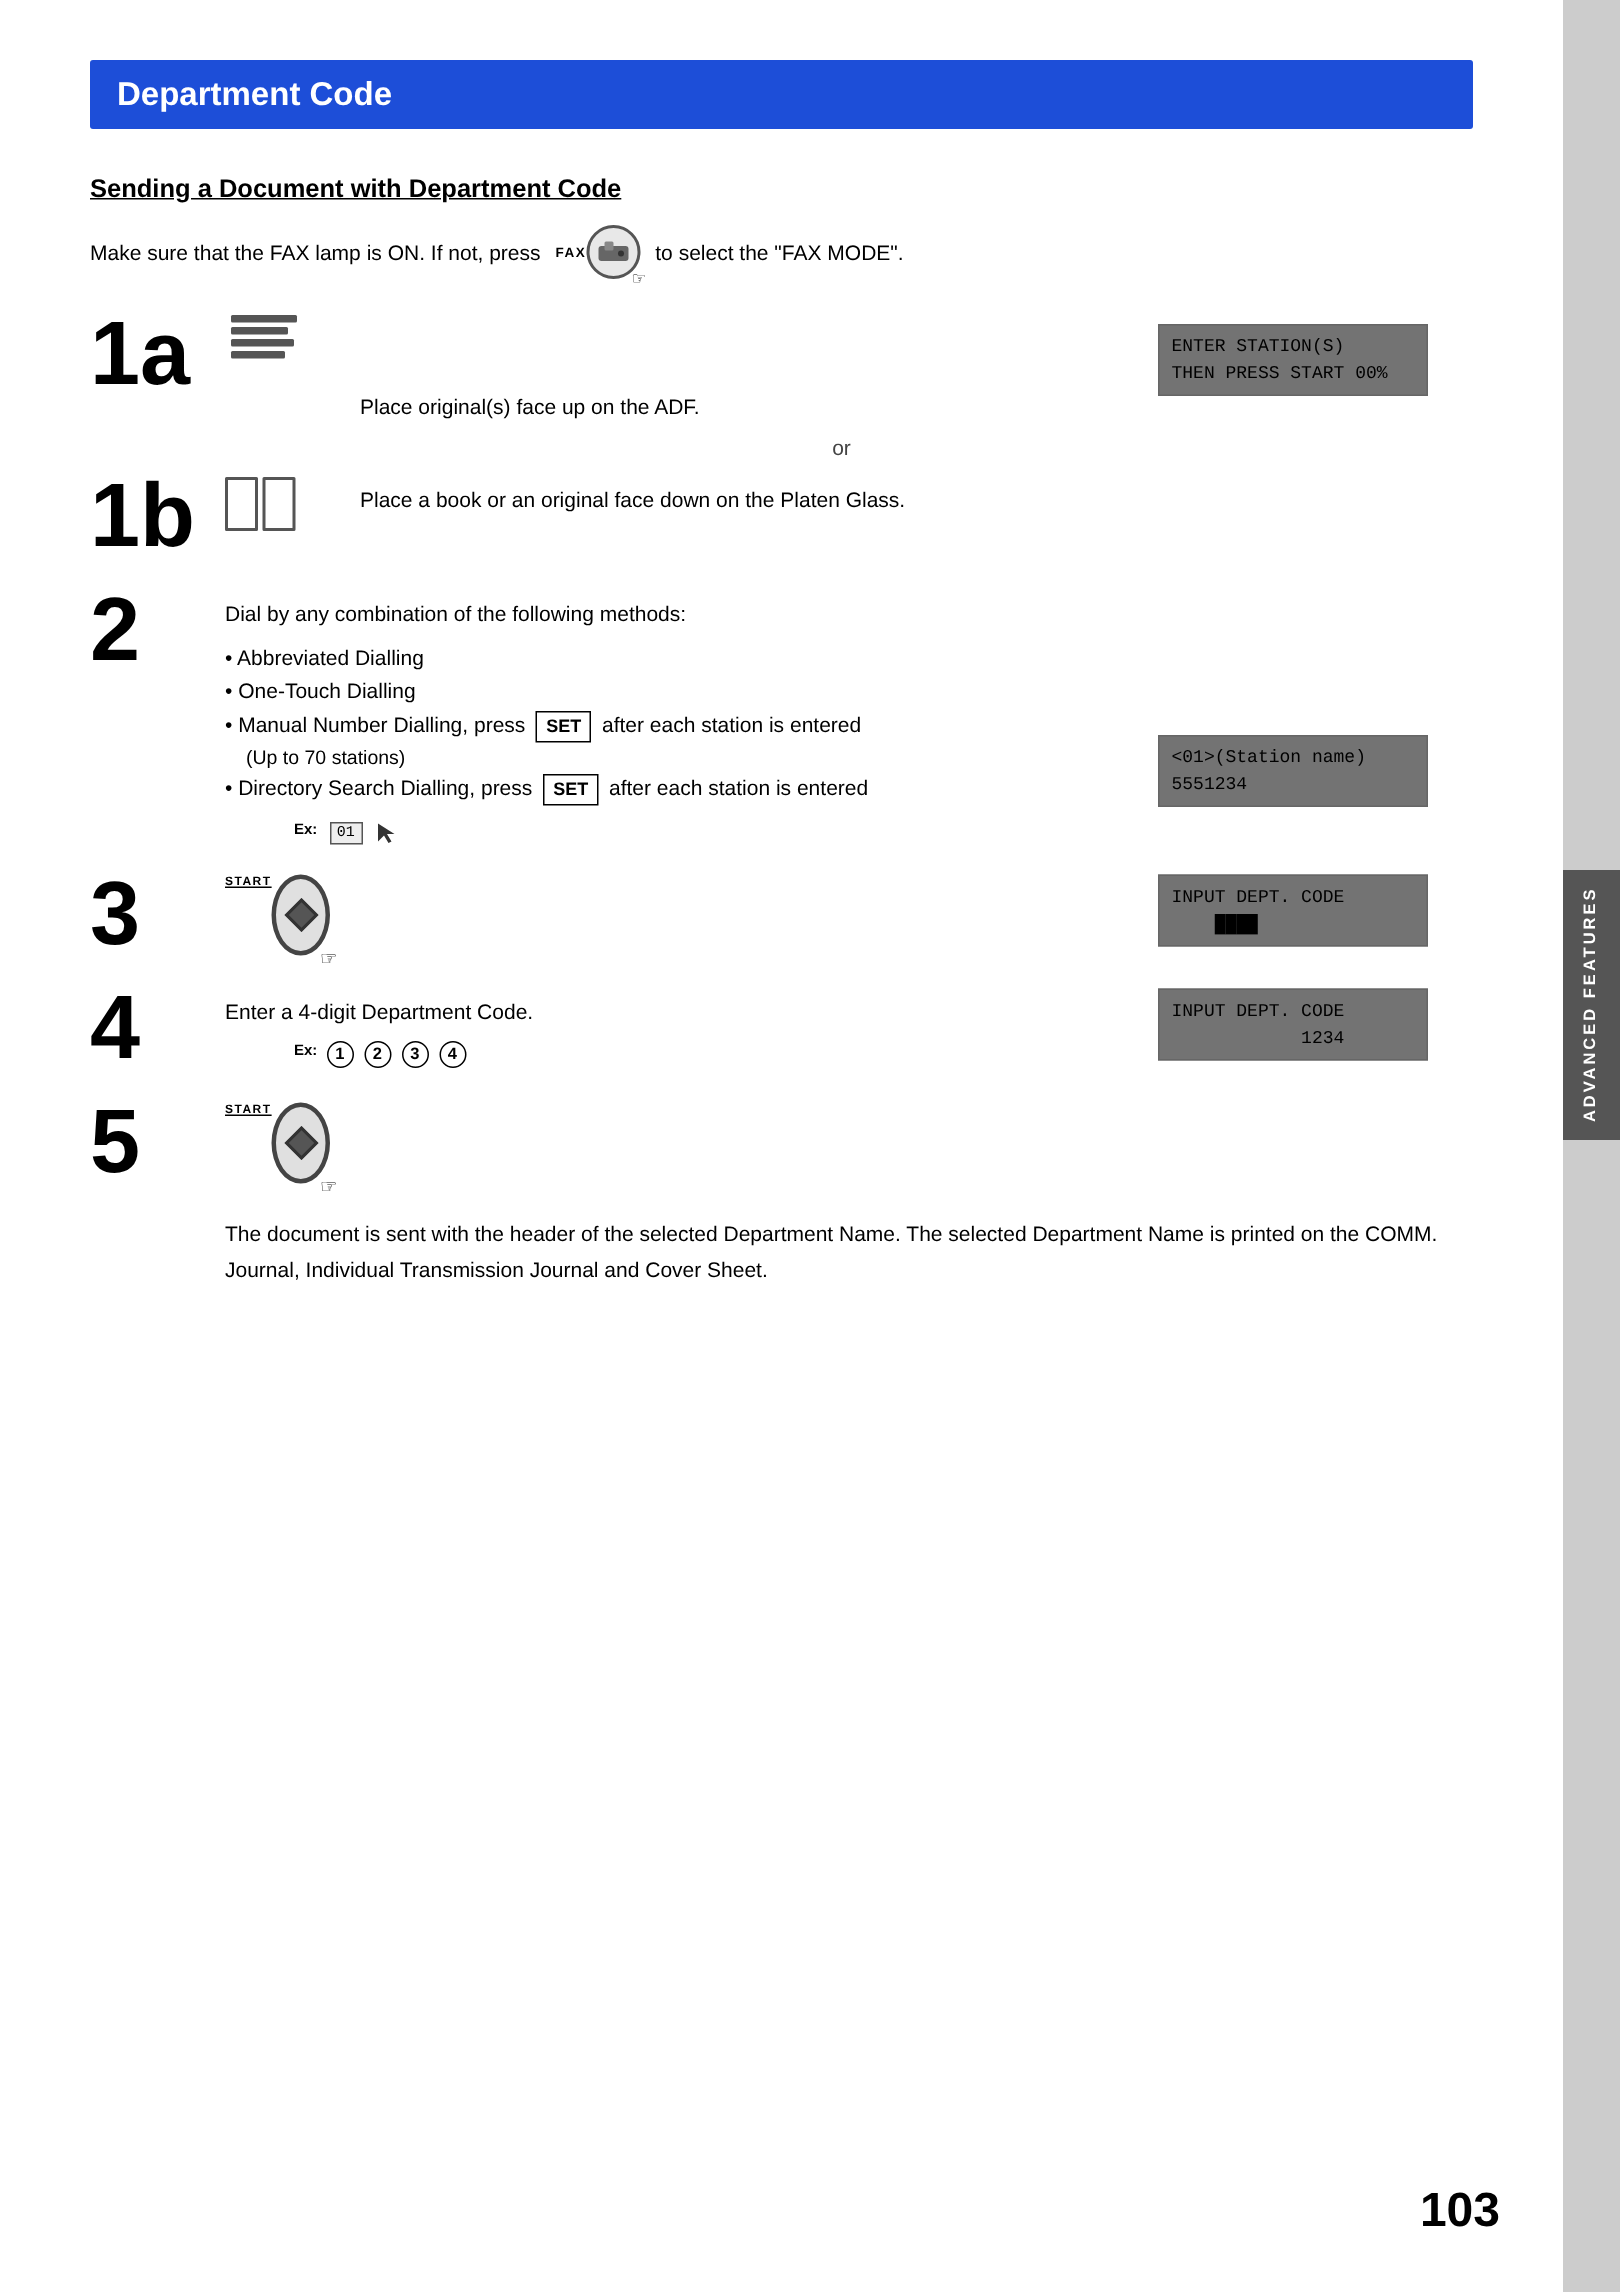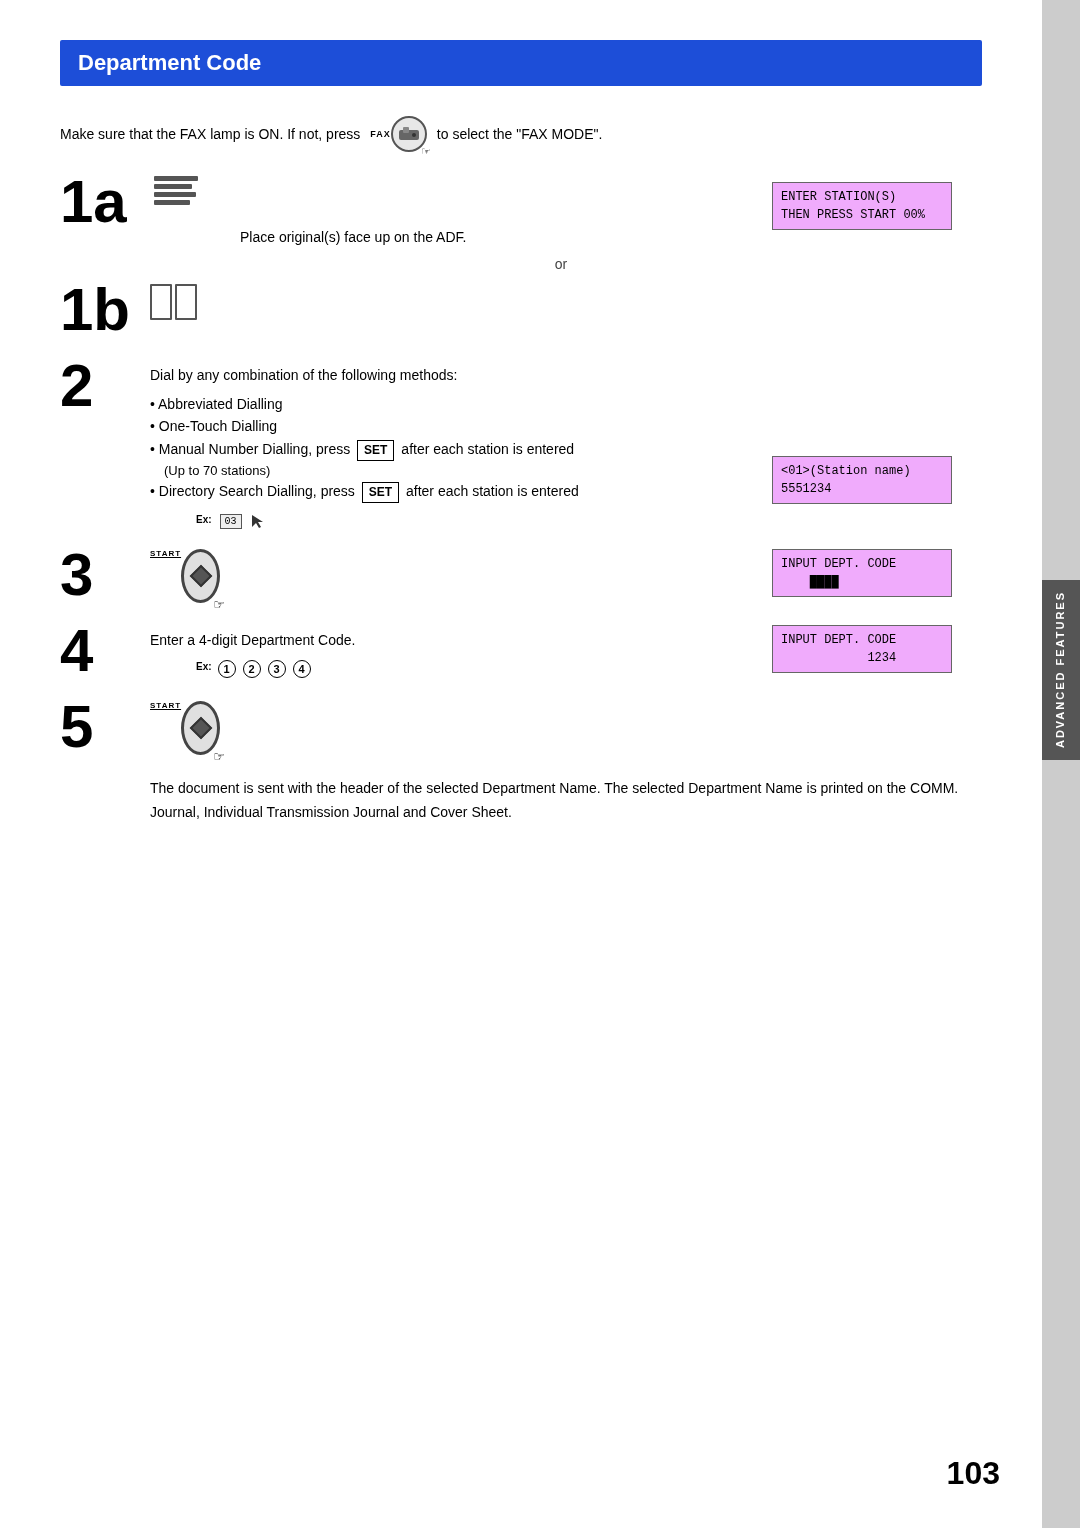--- a/index.html
+++ b/index.html
@@ -206,21 +206,21 @@
     }
     .start-hand {
       font-size: 13px;
       position: absolute;
       bottom: -12px;
       right: -8px;
     }
 
     
     .lcd-screen {
-      background: #f0abfc;
+      background: #737373;
       border: 1px solid #666;
       padding: 5px 8px;
       font-family: 'Courier New', monospace;
       font-size: 12px;
       line-height: 1.5;
       white-space: pre;
       display: inline-block;
       min-width: 180px;
     }
 
@@ -329,20 +329,21 @@
 
 <div class="sidebar-tab">
   <span class="sidebar-tab-text">ADVANCED
 FEATURES</span>
 </div>
 
 <div class="main-content">
 
   <div class="title-bar">Department Code</div>
 
+  <div class="section-heading">Sending a Document with Department Code</div>
 
   <div class="intro-text">
     <span>Make sure that the FAX lamp is ON.  If not, press</span>
     <span class="fax-button-icon">
       <span class="fax-label-small">FAX</span>
       <span class="fax-btn-circle">
         <svg width="22" height="18" viewBox="0 0 22 18">
           <rect x="1" y="5" width="20" height="10" rx="2" fill="#666"></rect>
           <rect x="5" y="2" width="6" height="6" rx="1" fill="#888"></rect>
           <circle cx="16" cy="10" r="2" fill="#333"></circle>
@@ -380,20 +381,23 @@
 
   <div class="row-wrapper" style="margin-bottom:16px;">
     <div class="row-left-part">
       <div style="display:flex; align-items:flex-start;">
         <span class="step-number" style="font-size:60px; min-width:90px;">1b</span>
         <div class="step-icon">
           <div class="book-icon">
             <div class="book-page"></div>
             <div class="book-page-right"></div>
           </div>
+        </div>
+        <div class="step-content">
+          <div class="desc-text" style="margin-top:4px;">Place a book or an original face down on the Platen Glass.</div>
         </div>
       </div>
     </div>
     <div class="row-right-part"></div>
   </div>
 
   <div class="row-wrapper" style="margin-bottom:16px;">
     <div class="row-left-part">
       <div style="display:flex; align-items:flex-start;">
         <span class="step-number" style="font-size:60px; min-width:90px;">2</span>
@@ -402,21 +406,21 @@
           <ul class="bullet-list">
             <li>Abbreviated Dialling</li>
             <li>One-Touch Dialling</li>
             <li>Manual Number Dialling, press <span class="set-btn">SET</span> after each station is entered</li>
             <div class="sub-text">(Up to 70 stations)</div>
             <li>Directory Search Dialling, press <span class="set-btn">SET</span> after each station is entered</li>
           </ul>
           <div style="margin-top:10px; display:flex; align-items:center; gap:8px;">
             <span class="ex-label">Ex:</span>
             <div class="ex-box-small">
-              <span>03</span>
+              <span>01</span>
             </div>
             <svg width="16" height="16" viewBox="0 0 16 16">
               <path d="M2 2 L2 14 L6 10 L9 15 L11 14 L8 9 L13 9 Z" fill="#333"></path>
             </svg>
           </div>
         </div>
       </div>
     </div>
     <div class="row-right-part" style="padding-top:100px;">
       <div class="lcd-screen"><span>&lt;01&gt;(Station name)</span>

